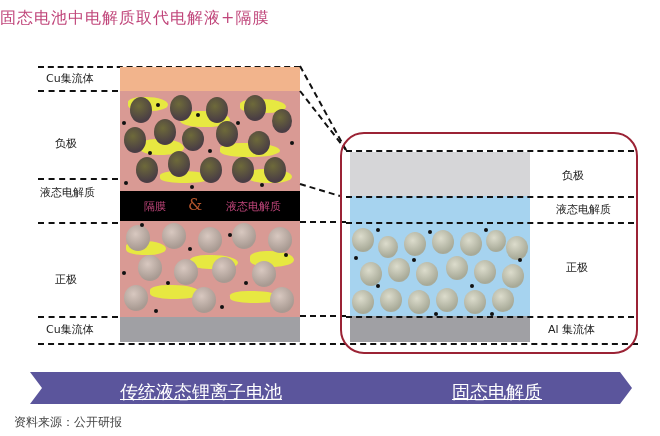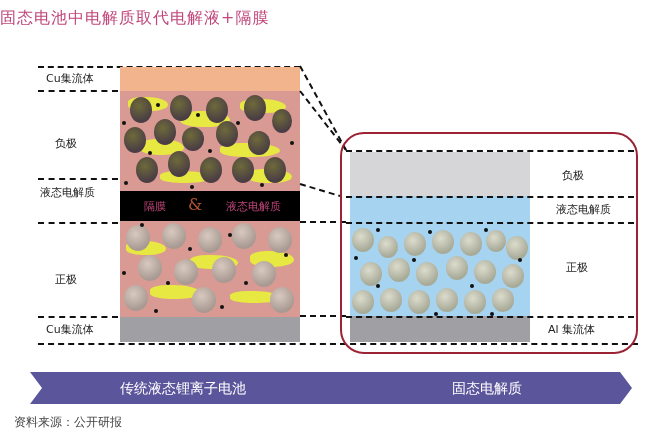--- a/index.html
+++ b/index.html
@@ -6,21 +6,21 @@
   body { width: 660px; height: 436px; position: relative; overflow: hidden; font-family: "DejaVu Sans", sans-serif; }
   .title { position: absolute; top: 8px; left: 0; width: 540px; text-align: left; font-family: "DejaVu Serif", serif; font-size: 16px; color: #c0457a; letter-spacing: 1px; }
   .dash { position: absolute; height: 0; border-top: 2px dashed #111; }
   .lbl { position: absolute; font-size: 11px; color: #222; white-space: nowrap; }
   .layer { position: absolute; }
   .particle { position: absolute; border-radius: 50%; }
   .dot { position: absolute; width: 4px; height: 4px; border-radius: 50%; background: #111; }
   .blob { position: absolute; background: #e8ec3c; border-radius: 40% 60% 50% 45%; opacity: 0.95; }
   .rbox { position: absolute; left: 340px; top: 132px; width: 298px; height: 222px; border: 2px solid #9b2335; border-radius: 24px; box-sizing: border-box; }
   .banner { position: absolute; }
-  .banner-text { position: absolute; color: #fff; font-size: 14px; }
+  .banner-text { position: absolute; color: #fff; font-size: 18px; text-decoration: underline; }
   .source { position: absolute; left: 14px; top: 414px; font-size: 12px; color: #444; }
 </style>
 </head>
 <body>
 
 <div class="title">固态电池中电解质取代电解液+隔膜</div>
 
 <div class="dash" style="left:38px; top:66px; width:262px;"></div>
 <div class="dash" style="left:38px; top:90px; width:80px;"></div>
 <div class="dash" style="left:38px; top:178px; width:80px;"></div>

